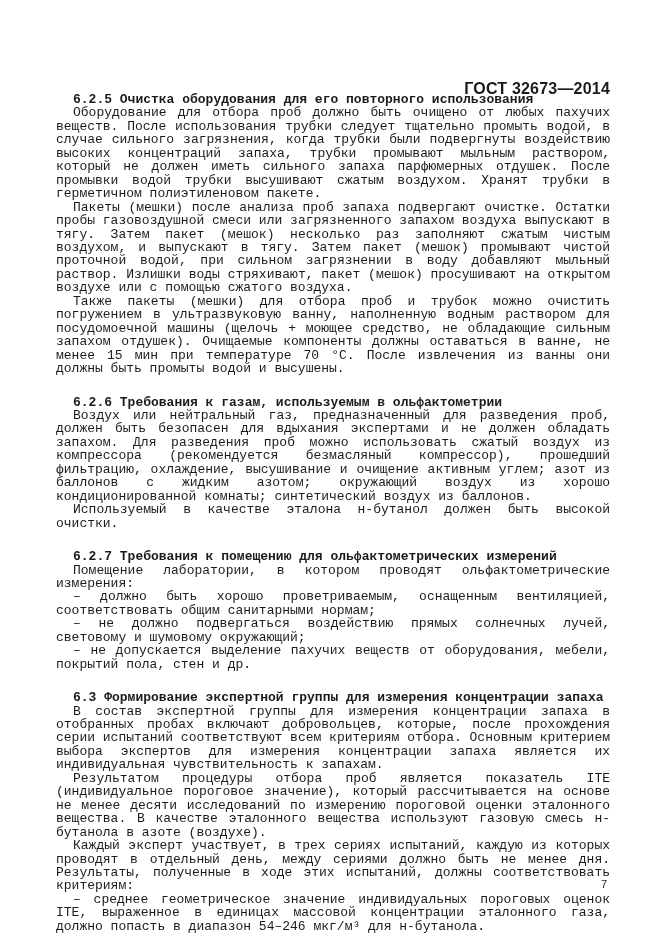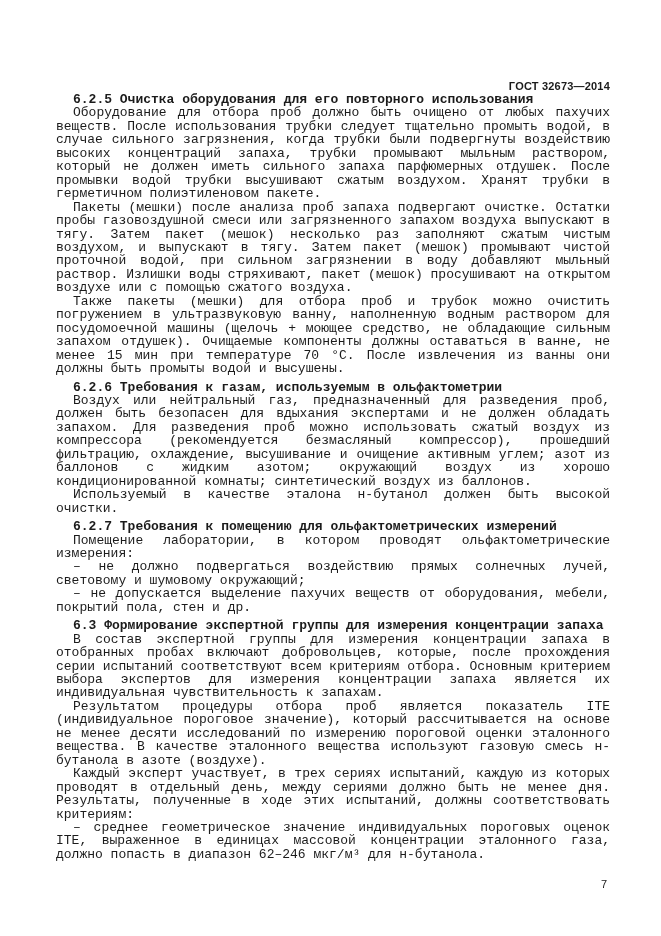--- a/index.html
+++ b/index.html
@@ -13,41 +13,41 @@
     height: 936px;
     background: #ffffff;
     font-family: "Liberation Sans", sans-serif;
     color: #1b1b1b;
     overflow: hidden;
   }
   .doc-number {
     position: absolute;
     top: 80px;
     right: 51px;
-    font-size: 11px;
+    font-size: 16px;
     font-weight: bold;
     letter-spacing: 0.2px;
   }
   .content {
     position: absolute;
     top: 93px;
     left: 56px;
     width: 554px;
     font-size: 13px;
     line-height: 13.45px;
     text-align: justify;
     font-family: Liberation Mono, monospace;
   }
   .content p {
     margin: 0;
     text-indent: 17px;
   }
   .content p.heading {
     font-weight: bold;
-    margin-top: 5px;
+    margin-top: 20px;
   }
   .content p.heading.first {
     margin-top: 0;
   }
   .page-number {
     position: absolute;
     bottom: 46px;
     right: 54px;
     font-size: 11px;
   }
@@ -62,24 +62,25 @@
   <div class="content">
     <p class="heading first">6.2.5 Очистка оборудования для его повторного использования</p>
     <p class="para">Оборудование для отбора проб должно быть очищено от любых пахучих веществ. После использования трубки следует тщательно промыть водой, в случае сильного загрязнения, когда трубки были подвергнуты воздействию высоких концентраций запаха, трубки промывают мыльным раствором, который не должен иметь сильного запаха парфюмерных отдушек. После промывки водой трубки высушивают сжатым воздухом. Хранят трубки в герметичном полиэтиленовом пакете.</p>
     <p class="para">Пакеты (мешки) после анализа проб запаха подвергают очистке. Остатки пробы газовоздушной смеси или загрязненного запахом воздуха выпускают в тягу. Затем пакет (мешок) несколько раз заполняют сжатым чистым воздухом, и выпускают в тягу. Затем пакет (мешок) промывают чистой проточной водой, при сильном загрязнении в воду добавляют мыльный раствор. Излишки воды стряхивают, пакет (мешок) просушивают на открытом воздухе или с помощью сжатого воздуха.</p>
     <p class="para">Также пакеты (мешки) для отбора проб и трубок можно очистить погружением в ультразвуковую ванну, наполненную водным раствором для посудомоечной машины (щелочь + моющее средство, не обладающие сильным запахом отдушек). Очищаемые компоненты должны оставаться в ванне, не менее 15 мин при температуре 70 °С. После извлечения из ванны они должны быть промыты водой и высушены.</p>
     <p class="heading">6.2.6 Требования к газам, используемым в ольфактометрии</p>
     <p class="para">Воздух или нейтральный газ, предназначенный для разведения проб, должен быть безопасен для вдыхания экспертами и не должен обладать запахом. Для разведения проб можно использовать сжатый воздух из компрессора (рекомендуется безмасляный компрессор), прошедший фильтрацию, охлаждение, высушивание и очищение активным углем; азот из баллонов с жидким азотом; окружающий воздух из хорошо кондиционированной комнаты; синтетический воздух из баллонов.</p>
     <p class="para">Используемый в качестве эталона н-бутанол должен быть высокой очистки.</p>
     <p class="heading">6.2.7 Требования к помещению для ольфактометрических измерений</p>
     <p class="para">Помещение лаборатории, в котором проводят ольфактометрические измерения:</p>
+    <p class="para">– должно быть хорошо проветриваемым, оснащенным вентиляцией, соответствовать общим санитарными нормам;</p>
     <p class="para">– не должно подвергаться воздействию прямых солнечных лучей, световому и шумовому окружающий;</p>
     <p class="para">– не допускается выделение пахучих веществ от оборудования, мебели, покрытий пола, стен и др.</p>
     <p class="heading">6.3 Формирование экспертной группы для измерения концентрации запаха</p>
     <p class="para">В состав экспертной группы для измерения концентрации запаха в отобранных пробах включают добровольцев, которые, после прохождения серии испытаний соответствуют всем критериям отбора. Основным критерием выбора экспертов для измерения концентрации запаха является их индивидуальная чувствительность к запахам.</p>
     <p class="para">Результатом процедуры отбора проб является показатель ITE (индивидуальное пороговое значение), который рассчитывается на основе не менее десяти исследований по измерению пороговой оценки эталонного вещества. В качестве эталонного вещества используют газовую смесь н-бутанола в азоте (воздухе).</p>
     <p class="para">Каждый эксперт участвует, в трех сериях испытаний, каждую из которых проводят в отдельный день, между сериями должно быть не менее дня. Результаты, полученные в ходе этих испытаний, должны соответствовать критериям:</p>
-    <p class="para">– среднее геометрическое значение индивидуальных пороговых оценок ITE, выраженное в единицах массовой концентрации эталонного газа, должно попасть в диапазон 62–246 мкг/м³ для н-бутанола.</p>
+    <p class="para">– среднее геометрическое значение индивидуальных пороговых оценок ITE, выраженное в единицах массовой концентрации эталонного газа, должно попасть в диапазон 54–246 мкг/м³ для н-бутанола.</p>
   </div>
 
   <div class="page-number">7</div>
 
 </div>
 
 </body></html>

